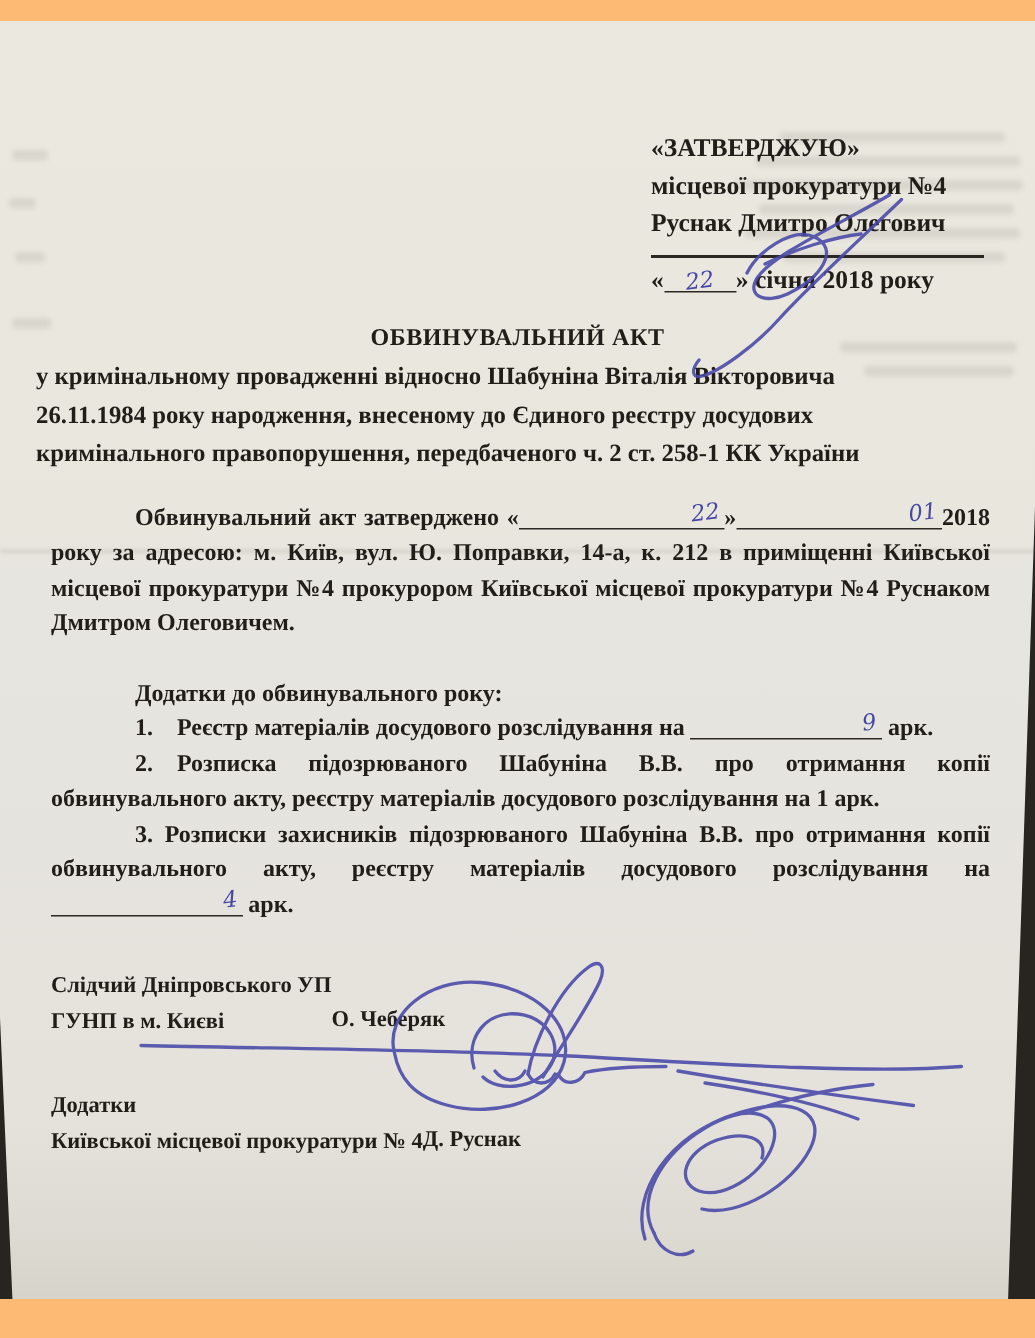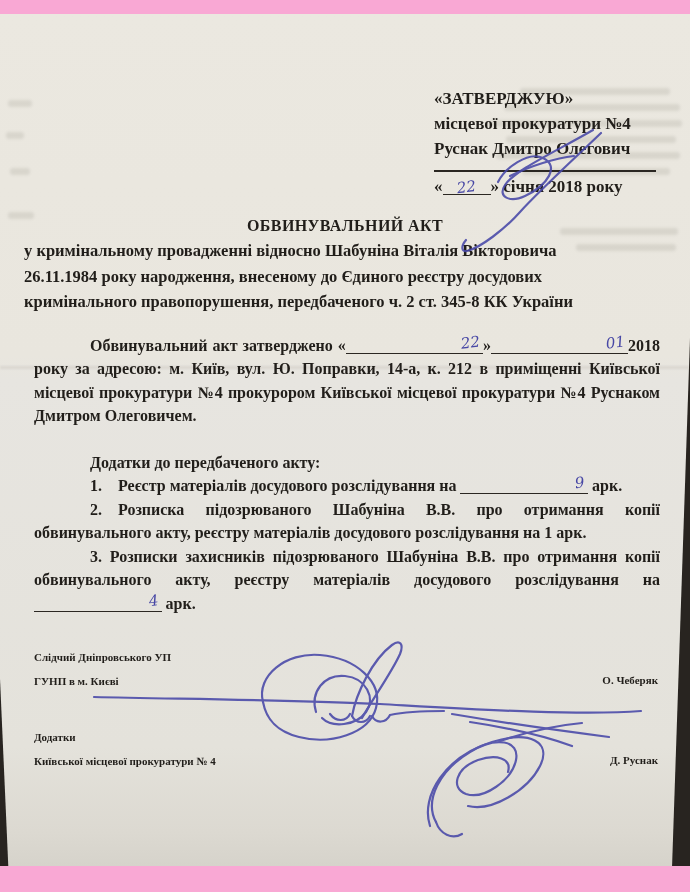--- a/index.html
+++ b/index.html
@@ -1,16 +1,16 @@
 <!DOCTYPE html>
 <html><head>
 <meta charset="utf-8">
 <style>
   html,body{margin:0;padding:0;background:#ffffff;}
-  .canvas{position:relative;width:690px;height:892px;background:#f9a8d4;overflow:hidden;
+  .canvas{position:relative;width:690px;height:892px;background:#fdba74;overflow:hidden;
           font-family:"Liberation Serif", serif;color:#211e1a;}
   .bed{position:absolute;left:0;top:14px;width:690px;height:852px;background:#282420;}
   .paper{position:absolute;left:0;top:14px;width:690px;height:852px;
          background:linear-gradient(180deg,#ebe8e0 0%,#e9e6de 40%,#e7e5e0 43%,#e4e2db 86%,#dcd9d1 96%,#d6d3cb 100%);
          clip-path:polygon(0 0,100% 0,100% 38%,97.4% 100%,1.2% 100%,0 78%);}
   .seam{position:absolute;left:0;top:366px;width:690px;height:3px;background:rgba(95,88,75,0.10);filter:blur(1px);}
   .content{position:absolute;left:0;top:14px;width:690px;height:852px;}
   
   .bleed{position:absolute;height:7px;background:#6f6e60;opacity:0.14;filter:blur(1.6px);border-radius:3px;}
   
@@ -24,22 +24,22 @@
   .para{margin:0 30px 0 34px;font-size:16px;font-weight:bold;line-height:23.5px;}
   .body-para{margin-top:19px;text-align:justify;text-indent:56px;}
   .attach-head{margin-top:23px;text-indent:56px;}
   .item{text-align:justify;text-indent:56px;}
   
   .blank{display:inline-block;min-width:42px;text-align:center;border-bottom:1.7px solid #2b2722;line-height:13px;padding:0 3px;}
   .blank-wide{min-width:52px;}
   .hand{display:inline-block;font-style:italic;font-weight:normal;color:#4747a5;font-size:15px;
         transform:rotate(-7deg);font-family:"DejaVu Serif", serif;}
   
-  .sig-row{display:flex;justify-content:space-between;align-items:flex-end;
-           margin:0 32px 0 34px;font-size:11px;font-weight:bold;line-height:24px;}
+  .sig-row{display:flex;justify-content:flex-start;align-items:flex-end;
+           margin:0 32px 0 34px;font-size:15px;font-weight:bold;line-height:24px;}
   .sig-row1{margin-top:30px;}
   .sig-row2{margin-top:32px;}
   .sig-name{white-space:nowrap;padding-bottom:1px;}
   .ink-overlay{position:absolute;left:0;top:0;width:690px;height:892px;pointer-events:none;}
 </style>
 </head>
 <body>
 
 <div class="canvas">
   <div class="bed"></div>
@@ -68,28 +68,28 @@
     </div>
     <div class="approval-rule"></div>
     <div class="approval-date">
       <span>«</span><span class="blank"><span class="hand">22</span></span><span>» січня 2018 року</span>
     </div>
 
     <div class="title">ОБВИНУВАЛЬНИЙ АКТ</div>
     <div class="subtitle">
       <div>у кримінальному провадженні відносно Шабуніна Віталія Вікторовича</div>
       <div>26.11.1984 року народження, внесеному до Єдиного реєстру досудових</div>
-      <div>кримінального правопорушення, передбаченого ч. 2 ст. 345-8 КК України</div>
+      <div>кримінального правопорушення, передбаченого ч. 2 ст. 258-1 КК України</div>
     </div>
 
     <p class="para body-para">
       <span>Обвинувальний акт затверджено «</span><span class="blank"><span class="hand">22</span></span><span>»</span><span class="blank blank-wide"><span class="hand">01</span></span><span>2018 року за адресою: м. Київ, вул. Ю. Поправки, 14-а, к. 212 в приміщенні Київської місцевої прокуратури №4 прокурором Київської місцевої прокуратури №4 Руснаком Дмитром Олеговичем.</span>
     </p>
 
-    <p class="para attach-head">Додатки до передбаченого акту:</p>
+    <p class="para attach-head">Додатки до обвинувального року:</p>
 
     <p class="para item">
       <span>1.  Реєстр матеріалів досудового розслідування на</span>
       <span class="blank" style="min-width:26px;"><span class="hand">9</span></span>
       <span>арк.</span>
     </p>
 
     <p class="para item">2.  Розписка підозрюваного Шабуніна В.В. про отримання копії обвинувального акту, реєстру матеріалів досудового розслідування на 1 арк.</p>
 
     <p class="para item">

